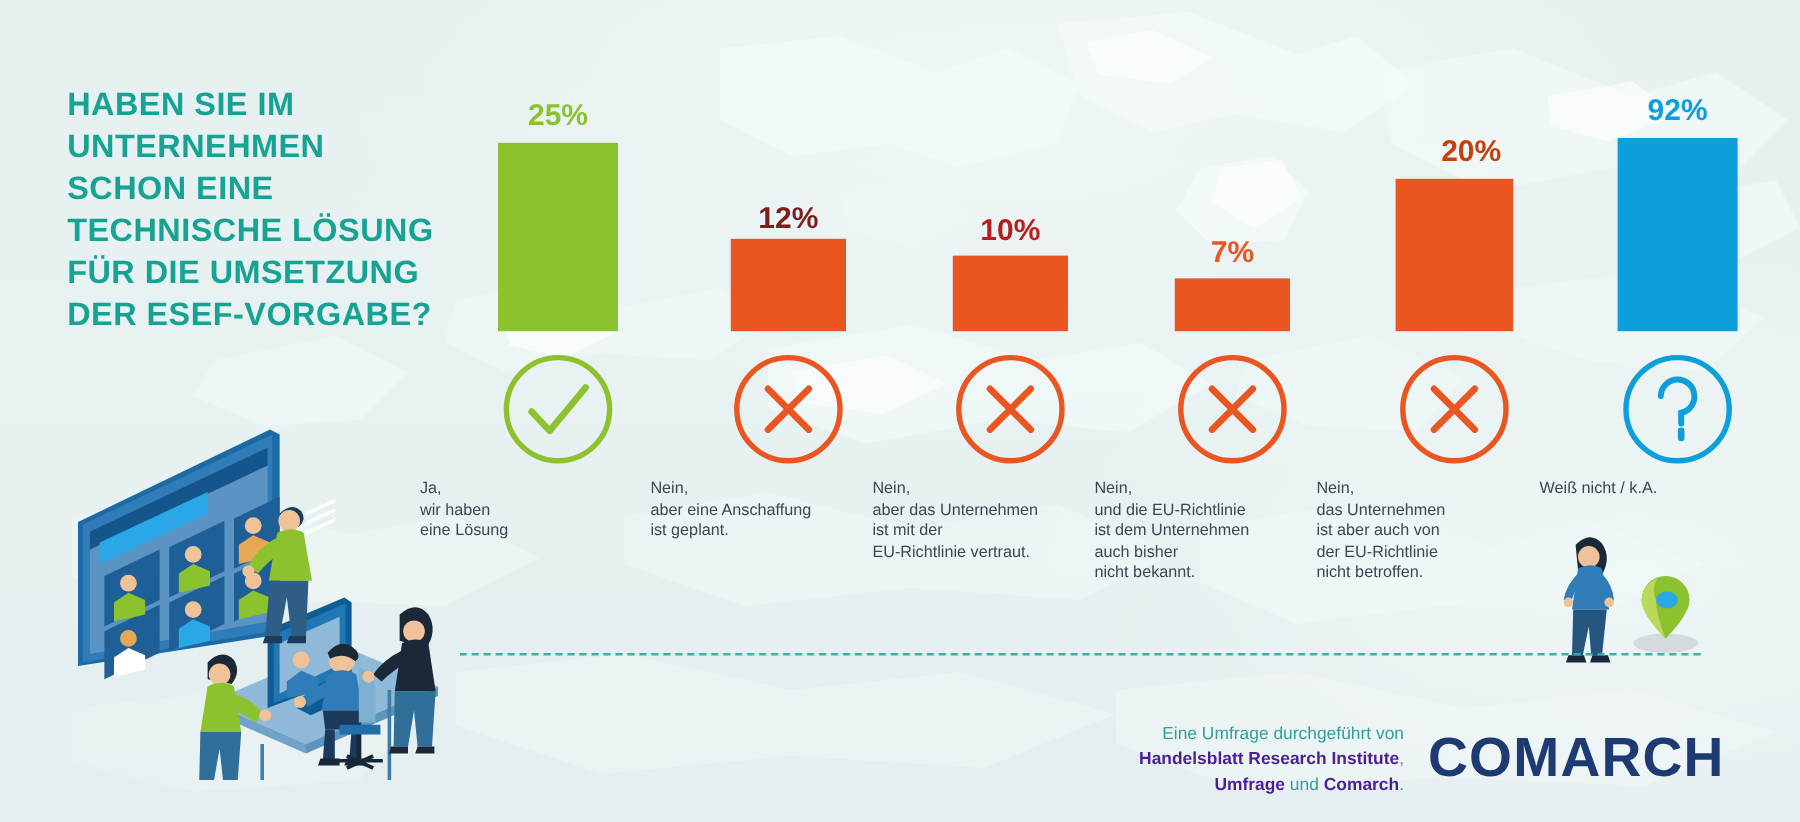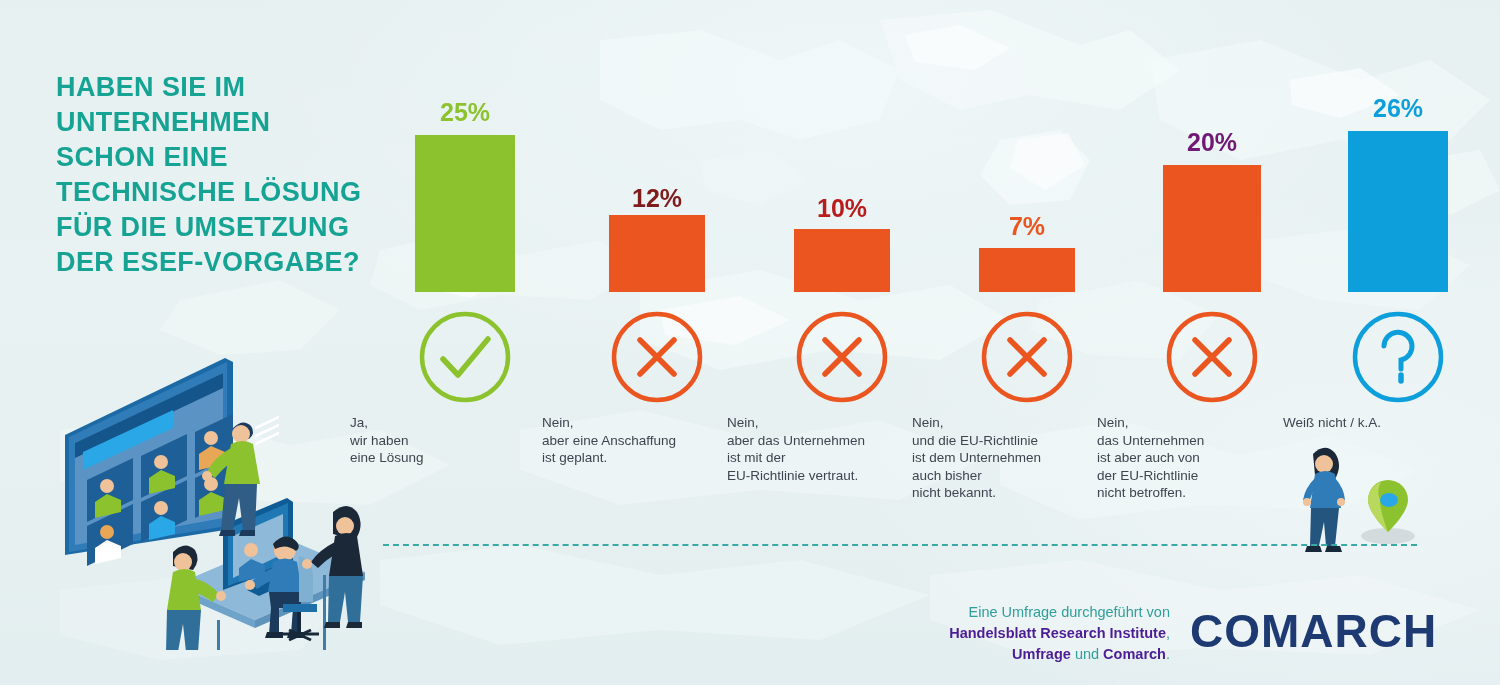--- a/index.html
+++ b/index.html
@@ -21,21 +21,21 @@
   .map-svg{position:absolute;inset:0;width:1500px;height:685px;}
 
   
   .title{
     position:absolute;left:56px;top:70px;width:340px;
     color:#16a394;font-weight:bold;font-size:27px;line-height:1.30;
     letter-spacing:.4px;text-transform:uppercase;
   }
 
   
-  .chart{position:absolute;left:0;top:16px;width:1500px;height:500px;}
+  .chart{position:absolute;left:0;top:0;width:1500px;height:500px;}
   .col{position:absolute;top:0;}
   .bar{position:absolute;bottom:0;left:50%;transform:translateX(-50%);}
   .pct{
     position:absolute;left:50%;transform:translateX(-50%);
     font-weight:bold;font-size:25px;white-space:nowrap;
   }
   .icon-wrap{position:absolute;left:50%;transform:translateX(-50%);}
   .cap{
     position:absolute;left:50%;transform:translateX(-50%);
     text-align:left;font-size:13.5px;line-height:1.30;color:#3f4550;
@@ -288,37 +288,37 @@
         </svg>
       </div>
       <div class="cap" style="top:398px;">Nein,
 und die EU-Richtlinie
 ist dem Unternehmen
 auch bisher
 nicht bekannt.</div>
     </div>
 
     <div class="col" style="left:1097px;width:230px;height:276px;">
-      <div class="pct" style="top:112px;color:#701a75;">20%</div>
+      <div class="pct" style="top:112px;color:#c2410c;margin-left:14px;">20%</div>
       <div class="bar" style="width:98px;height:127px;background:#ea5520;"></div>
       <div class="icon-wrap" style="top:293px;">
         <svg width="96" height="96" viewBox="0 0 96 96">
           <circle cx="48" cy="48" r="43" fill="none" stroke="#ea5520" stroke-width="4.5"></circle>
           <path d="M31 31 L65 65 M65 31 L31 65" fill="none" stroke="#ea5520" stroke-width="5.5" stroke-linecap="round"></path>
         </svg>
       </div>
       <div class="cap" style="top:398px;">Nein,
 das Unternehmen
 ist aber auch von
 der EU-Richtlinie
 nicht betroffen.</div>
     </div>
 
     <div class="col" style="left:1283px;width:230px;height:276px;">
-      <div class="pct" style="top:78px;color:#0d9fdc;">26%</div>
+      <div class="pct" style="top:78px;color:#0d9fdc;">92%</div>
       <div class="bar" style="width:100px;height:161px;background:#0d9fdc;"></div>
       <div class="icon-wrap" style="top:293px;">
         <svg width="96" height="96" viewBox="0 0 96 96">
           <circle cx="48" cy="48" r="43" fill="none" stroke="#0d9fdc" stroke-width="4.5"></circle>
           <path d="M34 37 a14 14 0 1 1 17 14 v9" fill="none" stroke="#0d9fdc" stroke-width="5" stroke-linecap="round"></path>
           <line x1="51" y1="66" x2="51" y2="72" stroke="#0d9fdc" stroke-width="5.5" stroke-linecap="round"></line>
         </svg>
       </div>
       <div class="cap" style="top:398px;">Weiß nicht / k.A.</div>
     </div>

